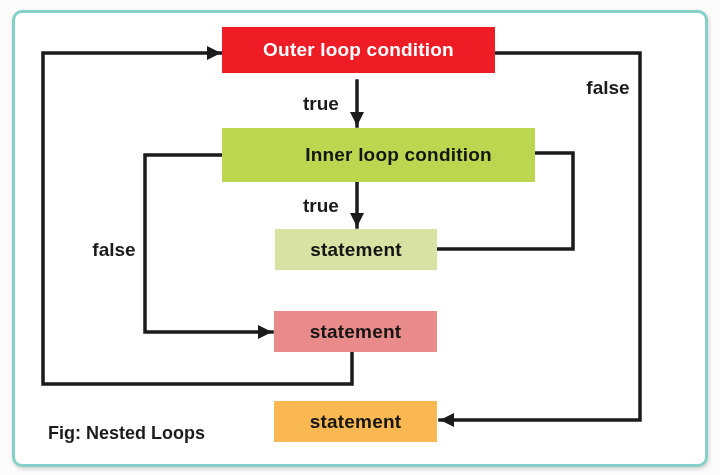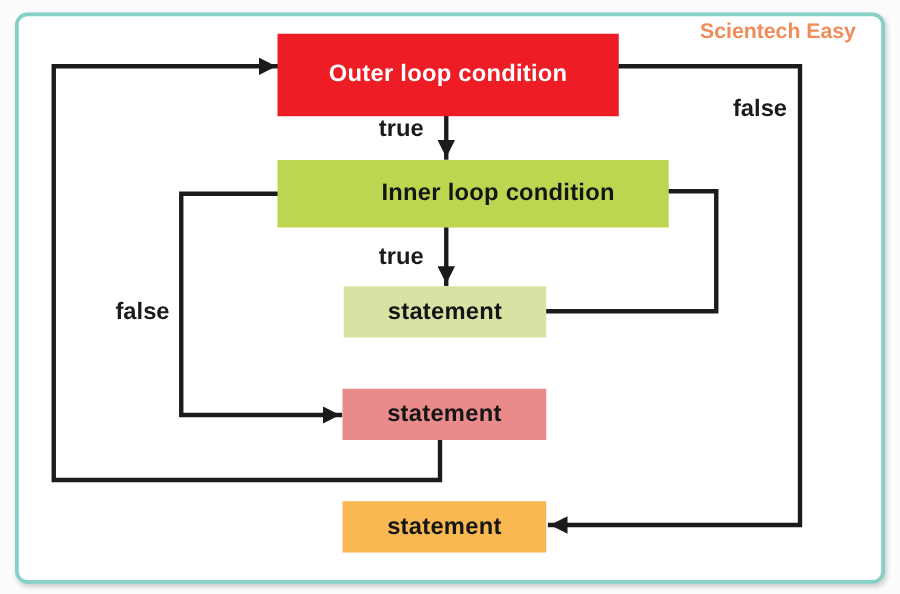--- a/index.html
+++ b/index.html
@@ -34,21 +34,21 @@
   .node {
     position: absolute;
     display: flex;
     align-items: center;
     justify-content: center;
     font-weight: bold;
     font-size: 19px;
     letter-spacing: 0.2px;
     white-space: nowrap;
   }
-  .node-outer    { left: 222px; top: 27px;  width: 273px; height: 66px; }
+  .node-outer    { left: 222px; top: 27px;  width: 273px; height: 46px; }
   .node-inner    { left: 222px; top: 128px; width: 273px; height: 54px; padding-left: 40px; }
   .node-stmt-in  { left: 275px; top: 229px; width: 162px; height: 41px; }
   .node-stmt-out { left: 274px; top: 311px; width: 163px; height: 41px; }
   .node-stmt-end { left: 274px; top: 401px; width: 163px; height: 41px; }
   .edge-label {
     position: absolute;
     width: 56px;
     text-align: center;
     font-weight: bold;
     font-size: 19px;
@@ -110,16 +110,16 @@
 
   <div class="node node-stmt-out" style="background-color: rgb(234, 139, 139); color: rgb(21, 21, 21);">statement</div>
 
   <div class="node node-stmt-end" style="background-color: rgb(249, 184, 81); color: rgb(21, 21, 21);">statement</div>
 
   <div class="edge-label lbl-true-outer">true</div>
   <div class="edge-label lbl-true-inner">true</div>
   <div class="edge-label lbl-false-outer">false</div>
   <div class="edge-label lbl-false-inner">false</div>
 
-  <div class="watermark" style="color: rgb(240, 140, 90);">Scientech Easy</div>
 
+  <div class="caption">Fig: Nested Loops</div>
 
 </div>
 
 </body></html>

